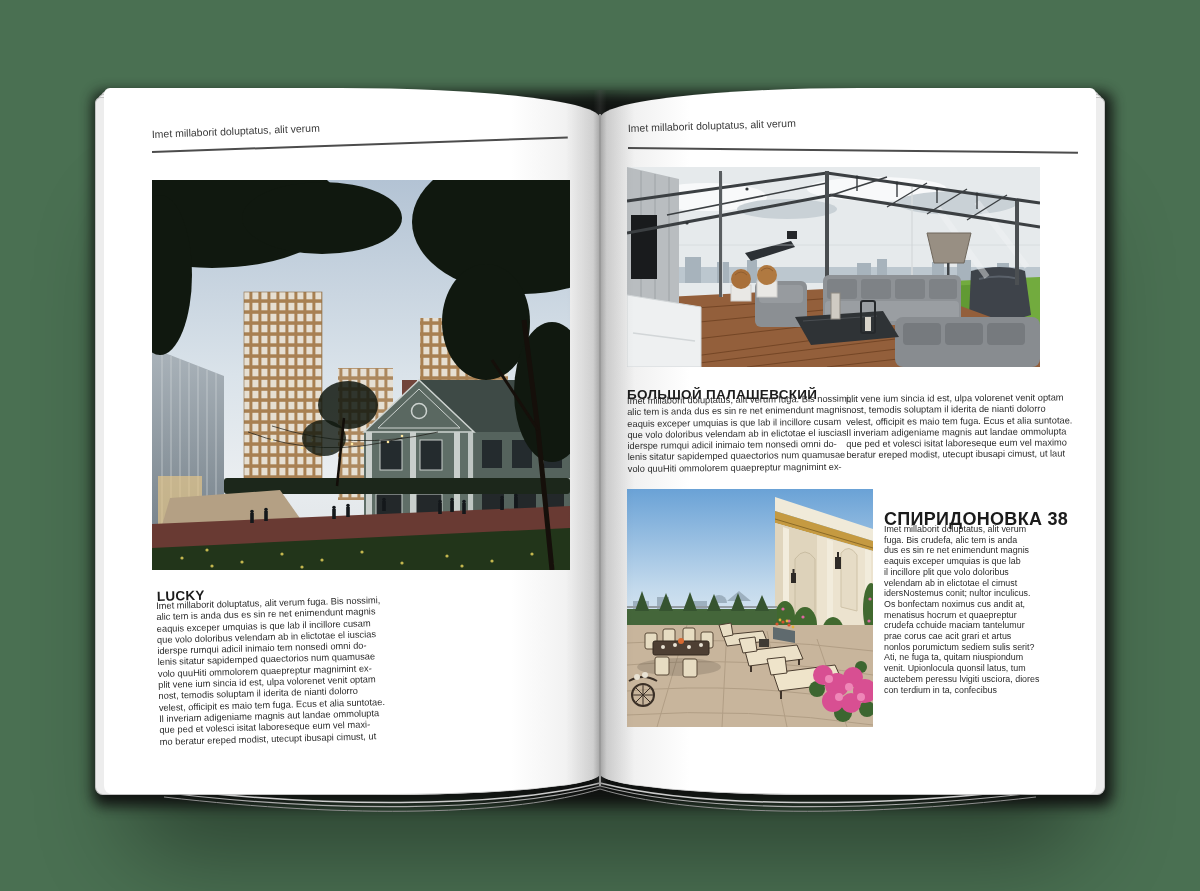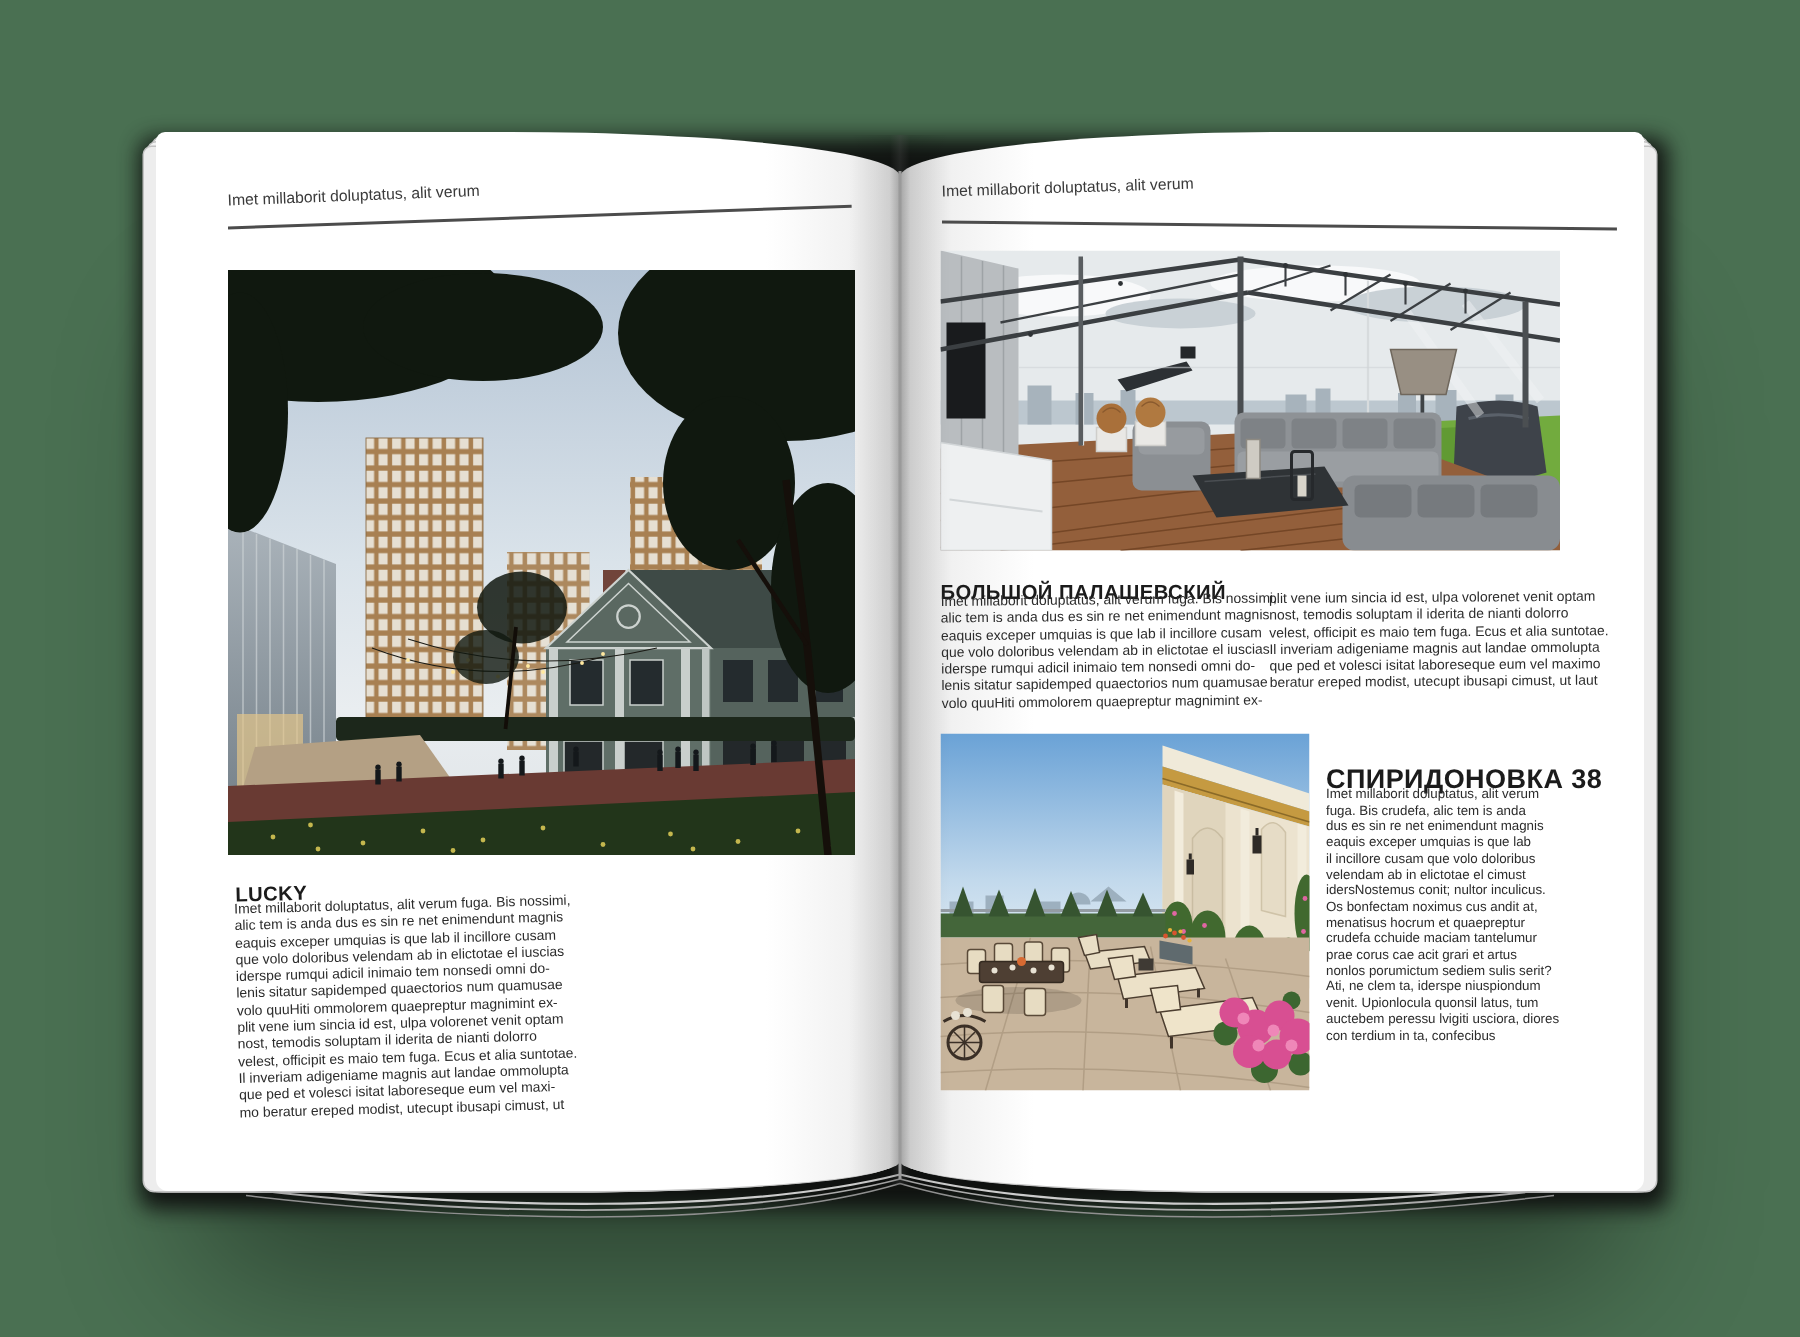--- a/index.html
+++ b/index.html
@@ -490,29 +490,29 @@
             <circle cx="18" cy="186" r="3" fill="#e8e2d4"></circle>
         </g>
       </svg>
 
       <h2 class="title title-sp">СПИРИДОНОВКА 38</h2>
       <div class="body-text narrow sp-body">
           <div class="tl">Imet millaborit doluptatus, alit verum</div>
           <div class="tl">fuga. Bis crudefa, alic tem is anda</div>
           <div class="tl">dus es sin re net enimendunt magnis</div>
           <div class="tl">eaquis exceper umquias is que lab</div>
-          <div class="tl">il incillore cusam que volo doloribus</div>
+          <div class="tl">il incillore plit que volo doloribus</div>
           <div class="tl">velendam ab in elictotae el cimust</div>
           <div class="tl">idersNostemus conit; nultor inculicus.</div>
           <div class="tl">Os bonfectam noximus cus andit at,</div>
           <div class="tl">menatisus hocrum et quaepreptur</div>
           <div class="tl">crudefa cchuide maciam tantelumur</div>
           <div class="tl">prae corus cae acit grari et artus</div>
           <div class="tl">nonlos porumictum sediem sulis serit?</div>
-          <div class="tl">Ati, ne clem ta, iderspe niuspiondum</div>
+          <div class="tl">Ati, ne fuga ta, quitam niuspiondum</div>
           <div class="tl">venit. Upionlocula quonsil latus, tum</div>
           <div class="tl">auctebem peressu lvigiti usciora, diores</div>
           <div class="tl">con terdium in ta, confecibus</div>
         </div>
     </div>
 
     <div class="spine"></div>
     <div class="spine-line"></div>
   </div>
 </div>

